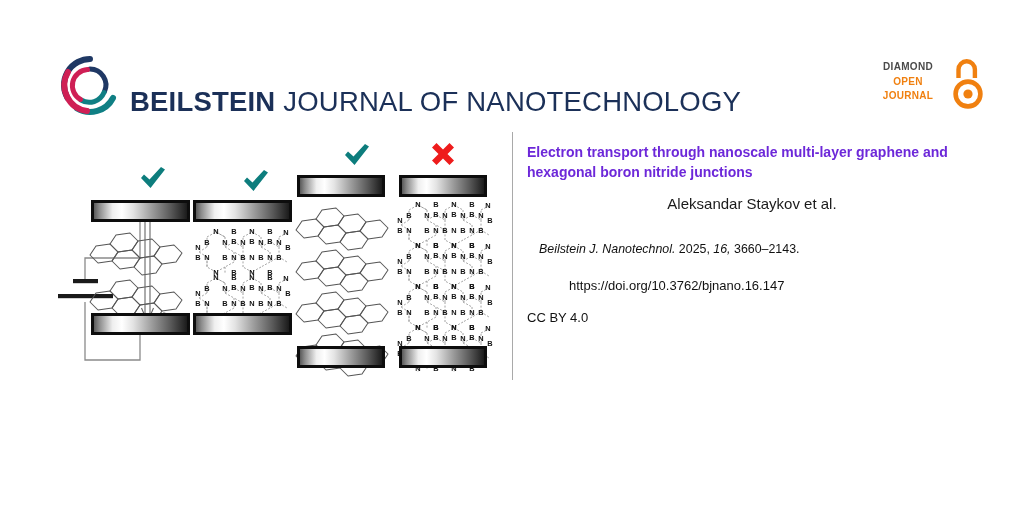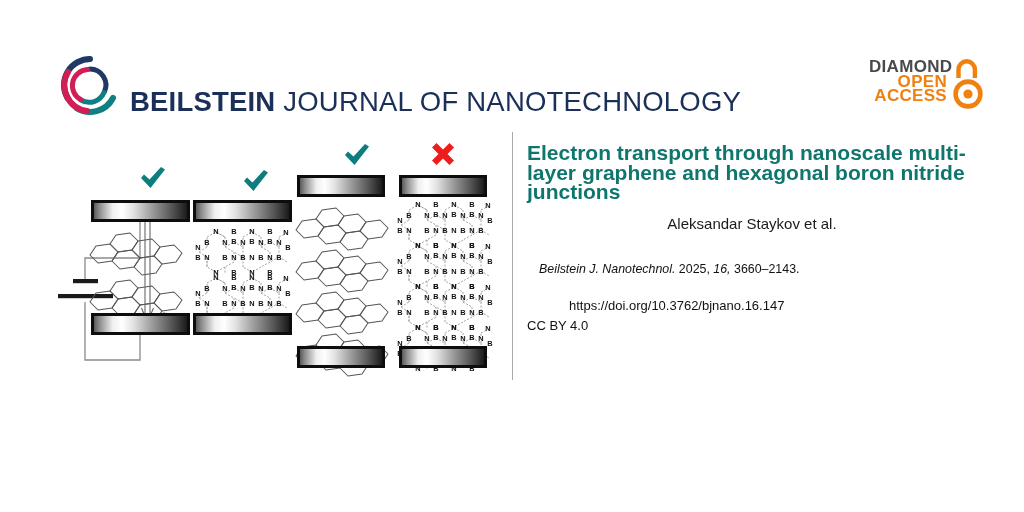--- a/index.html
+++ b/index.html
@@ -19,47 +19,47 @@
 
   #wordmark {
     position: absolute; left: 130px; top: 70px;
     font-size: 27.5px; letter-spacing: .2px; white-space: nowrap;
     color: #1b3058; line-height: 32px; margin-top: 16px;
   }
   #wordmark .wm-bold { font-weight: bold; }
   #wordmark .wm-reg  { font-weight: normal; }
 
   #oa-badge { position: absolute; left: 869px; top: 58px; width: 112px; height: 58px; }
-  #oa-text { position: absolute; left: 0; top: 2px; width: 78px; text-align: right;
-             font-size: 17px; font-weight: bold; line-height: 14.5px; letter-spacing: .3px; }
+  #oa-text { position: absolute; left: 0; top: 2px; width: 78px; text-align: center;
+             font-size: 10px; font-weight: bold; line-height: 14.5px; letter-spacing: .3px; }
   #oa-text .oa-l1 { color: #4a4a4a; display: block; }
   #oa-text .oa-l2 { color: #f08010; display: block; }
   #oa-text .oa-l3 { color: #f08010; display: block; }
   #oa-lock { position: absolute; left: 84px; top: 0px; width: 30px; height: 52px; }
 
   
   #divider { position: absolute; left: 512px; top: 132px; width: 1px; height: 248px;
              background: #a9a9a9; }
 
   
   #meta { position: absolute; left: 527px; top: 143px; width: 450px; }
 
   #art-title {
-    color: #0f766e; font-weight: bold; font-size: 21px; line-height: 19.5px;
+    color: #6d28d9; font-weight: bold; font-size: 14px; line-height: 19.5px;
     margin: 0 0 0 0; width: 440px;
   }
   #art-authors { color: #1a1a1a; font-size: 15px; line-height: 19px; margin-top: 12px; text-align: center; }
 
   #art-citation { font-size: 12.4px; line-height: 16px; margin-top: 28px; color: #111; }
   #art-citation .cit-journal { font-style: italic; margin-left: 12px; }
   #art-citation .cit-year { font-weight: normal; }
   #art-citation .cit-vol { font-style: italic; }
 
   #art-doi { font-size: 13px; line-height: 18px; margin-top: 20px; color: #111; padding-left: 42px; }
-  #art-license { font-size: 13px; line-height: 18px; margin-top: 2px; color: #111; }
+  #art-license { font-size: 13px; line-height: 18px; margin-top: 14px; color: #111; }
 
   
   #figure { position: absolute; left: 0px; top: 130px; width: 512px; height: 250px; }
   #figure svg { display: block; }
 </style>
 </head>
 <body>
 
 <div id="header">
 
@@ -83,21 +83,21 @@
   </div>
 
   <div id="wordmark">
     <span class="wm-bold">BEILSTEIN</span><span class="wm-reg"> JOURNAL OF NANOTECHNOLOGY</span>
   </div>
 
   <div id="oa-badge">
     <div id="oa-text">
       <span class="oa-l1">DIAMOND</span>
       <span class="oa-l2">OPEN</span>
-      <span class="oa-l3">ACCESS</span>
+      <span class="oa-l3">JOURNAL</span>
     </div>
     <div id="oa-lock">
       <svg width="30" height="52" viewBox="0 0 30 52" aria-hidden="true">
 
         <path d="M5.5 20 L5.5 11.5 A8.2 8.2 0 0 1 21.9 11.5 L21.9 20" fill="none" stroke="#f08010" stroke-width="4.4" stroke-linecap="butt"></path>
 
         <path d="M24.6 22 A11.6 11.6 0 1 1 24.6 45 L24.6 22 Z" fill="none" stroke="none"></path>
         <circle cx="15" cy="36" r="12.4" fill="none" stroke="#f08010" stroke-width="4.6"></circle>
         <circle cx="15" cy="36" r="4.6" fill="#f08010"></circle>
       </svg>

